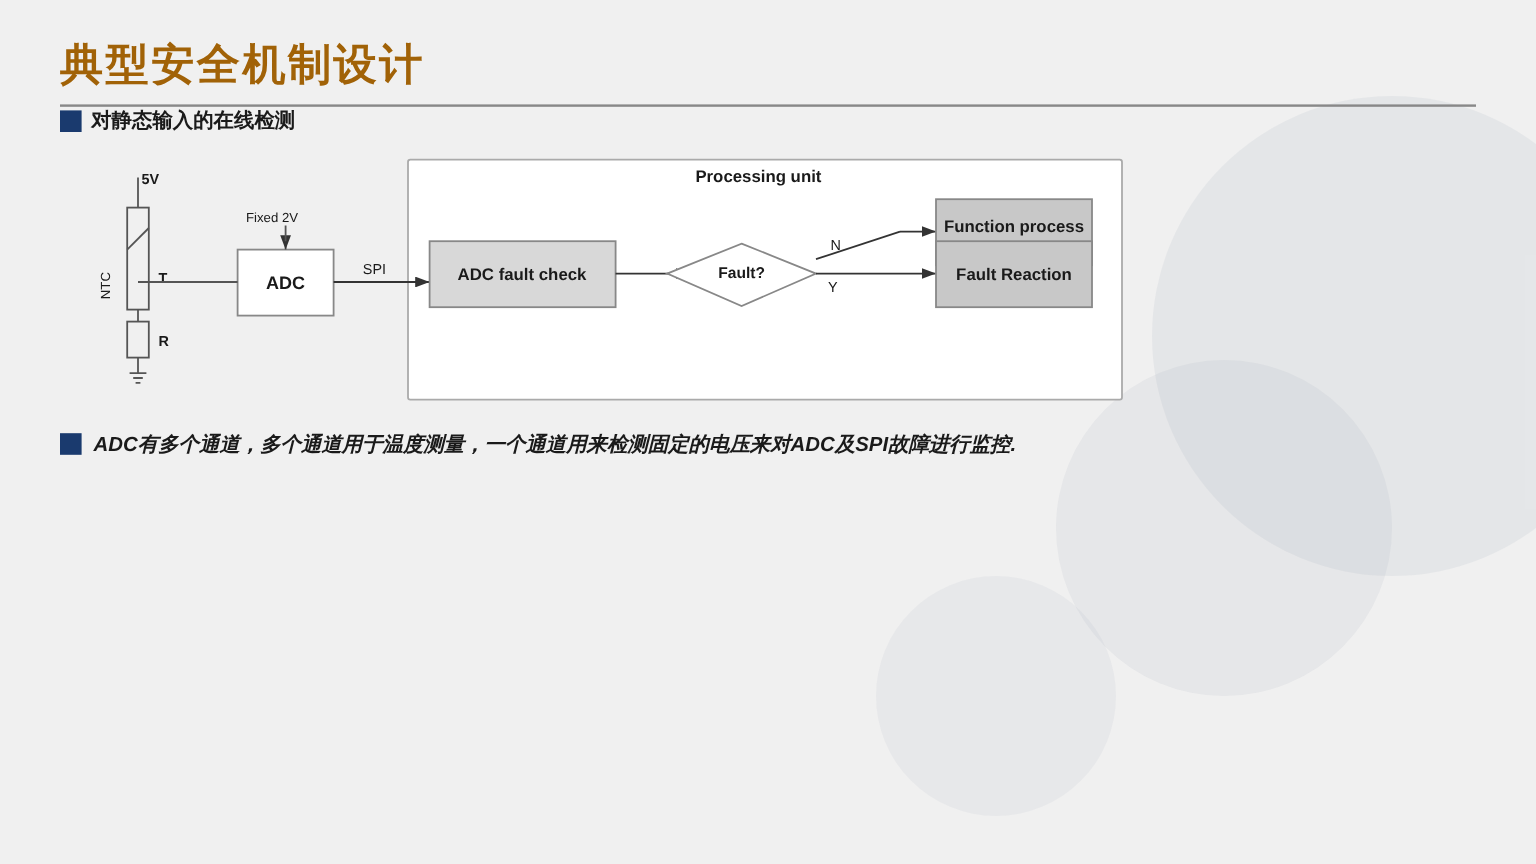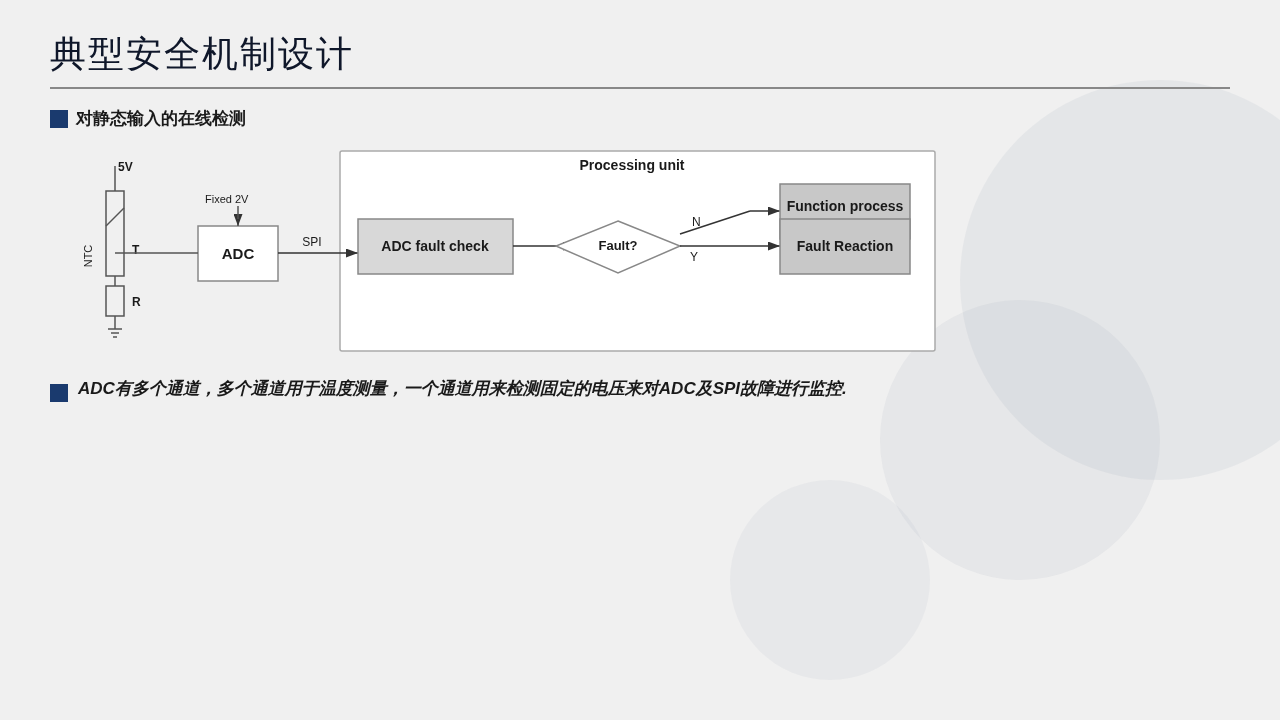--- a/index.html
+++ b/index.html
@@ -29,25 +29,24 @@
 
     .content {
       position: relative;
       z-index: 1;
       padding: 30px 50px 20px 50px;
     }
 
     
     .page-title {
       font-size: 36px;
-      font-weight: 400;
-      color: #0f172a;
+      font-weight: 700;
+      color: #a16207;
       border-bottom: 2px solid #888;
       padding-bottom: 8px;
-      margin-bottom: 18px;
       letter-spacing: 2px;
     }
 
     
     .section-heading {
       display: flex;
       align-items: center;
       font-size: 17px;
       color: #1a1a1a;
       margin-bottom: 16px;
@@ -72,21 +71,21 @@
       display: block;
     }
 
     
     .description-block {
       margin-bottom: 8px;
     }
 
     .desc-main {
       display: flex;
-      align-items: flex-end;
+      align-items: flex-start;
       margin-bottom: 8px;
     }
 
     .desc-main .bullet-sq {
       width: 18px;
       height: 18px;
       background: #1a3a6e;
       margin-right: 10px;
       margin-top: 3px;
       flex-shrink: 0;

